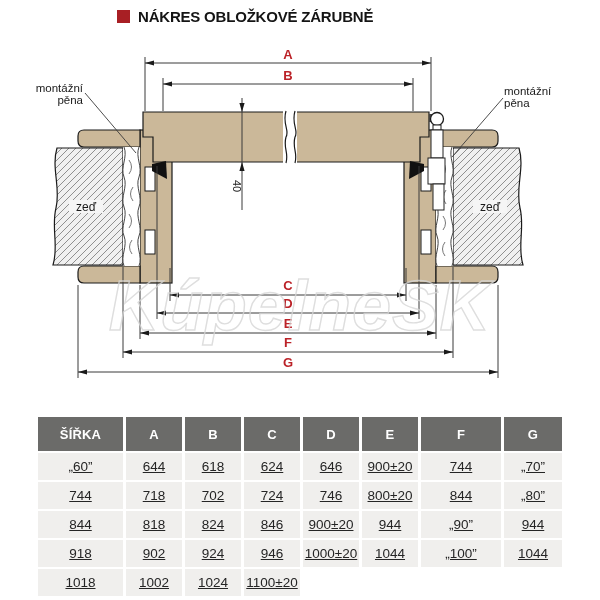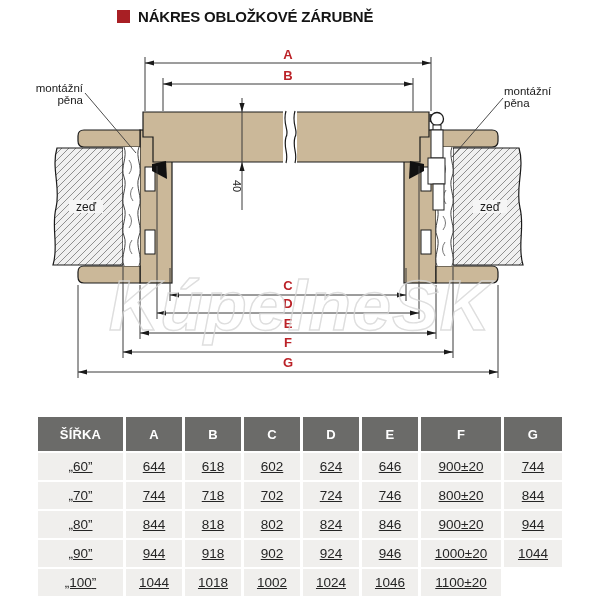--- a/index.html
+++ b/index.html
@@ -191,55 +191,52 @@
     <div class="th">B</div>
     <div class="th">C</div>
     <div class="th">D</div>
     <div class="th">E</div>
     <div class="th">F</div>
     <div class="th">G</div>
 
     <div class="td">„60”</div>
     <div class="td">644</div>
     <div class="td">618</div>
-    <div class="td">602</div>
     <div class="td">624</div>
     <div class="td">646</div>
     <div class="td">900±20</div>
     <div class="td">744</div>
 
     <div class="td">„70”</div>
     <div class="td">744</div>
     <div class="td">718</div>
     <div class="td">702</div>
     <div class="td">724</div>
     <div class="td">746</div>
     <div class="td">800±20</div>
     <div class="td">844</div>
 
     <div class="td">„80”</div>
     <div class="td">844</div>
     <div class="td">818</div>
-    <div class="td">802</div>
     <div class="td">824</div>
     <div class="td">846</div>
     <div class="td">900±20</div>
     <div class="td">944</div>
 
     <div class="td">„90”</div>
     <div class="td">944</div>
     <div class="td">918</div>
     <div class="td">902</div>
     <div class="td">924</div>
     <div class="td">946</div>
     <div class="td">1000±20</div>
     <div class="td">1044</div>
 
     <div class="td">„100”</div>
     <div class="td">1044</div>
     <div class="td">1018</div>
     <div class="td">1002</div>
     <div class="td">1024</div>
-    <div class="td">1046</div>
     <div class="td">1100±20</div>
   </div>
 
 </div>
 
 </body></html>

